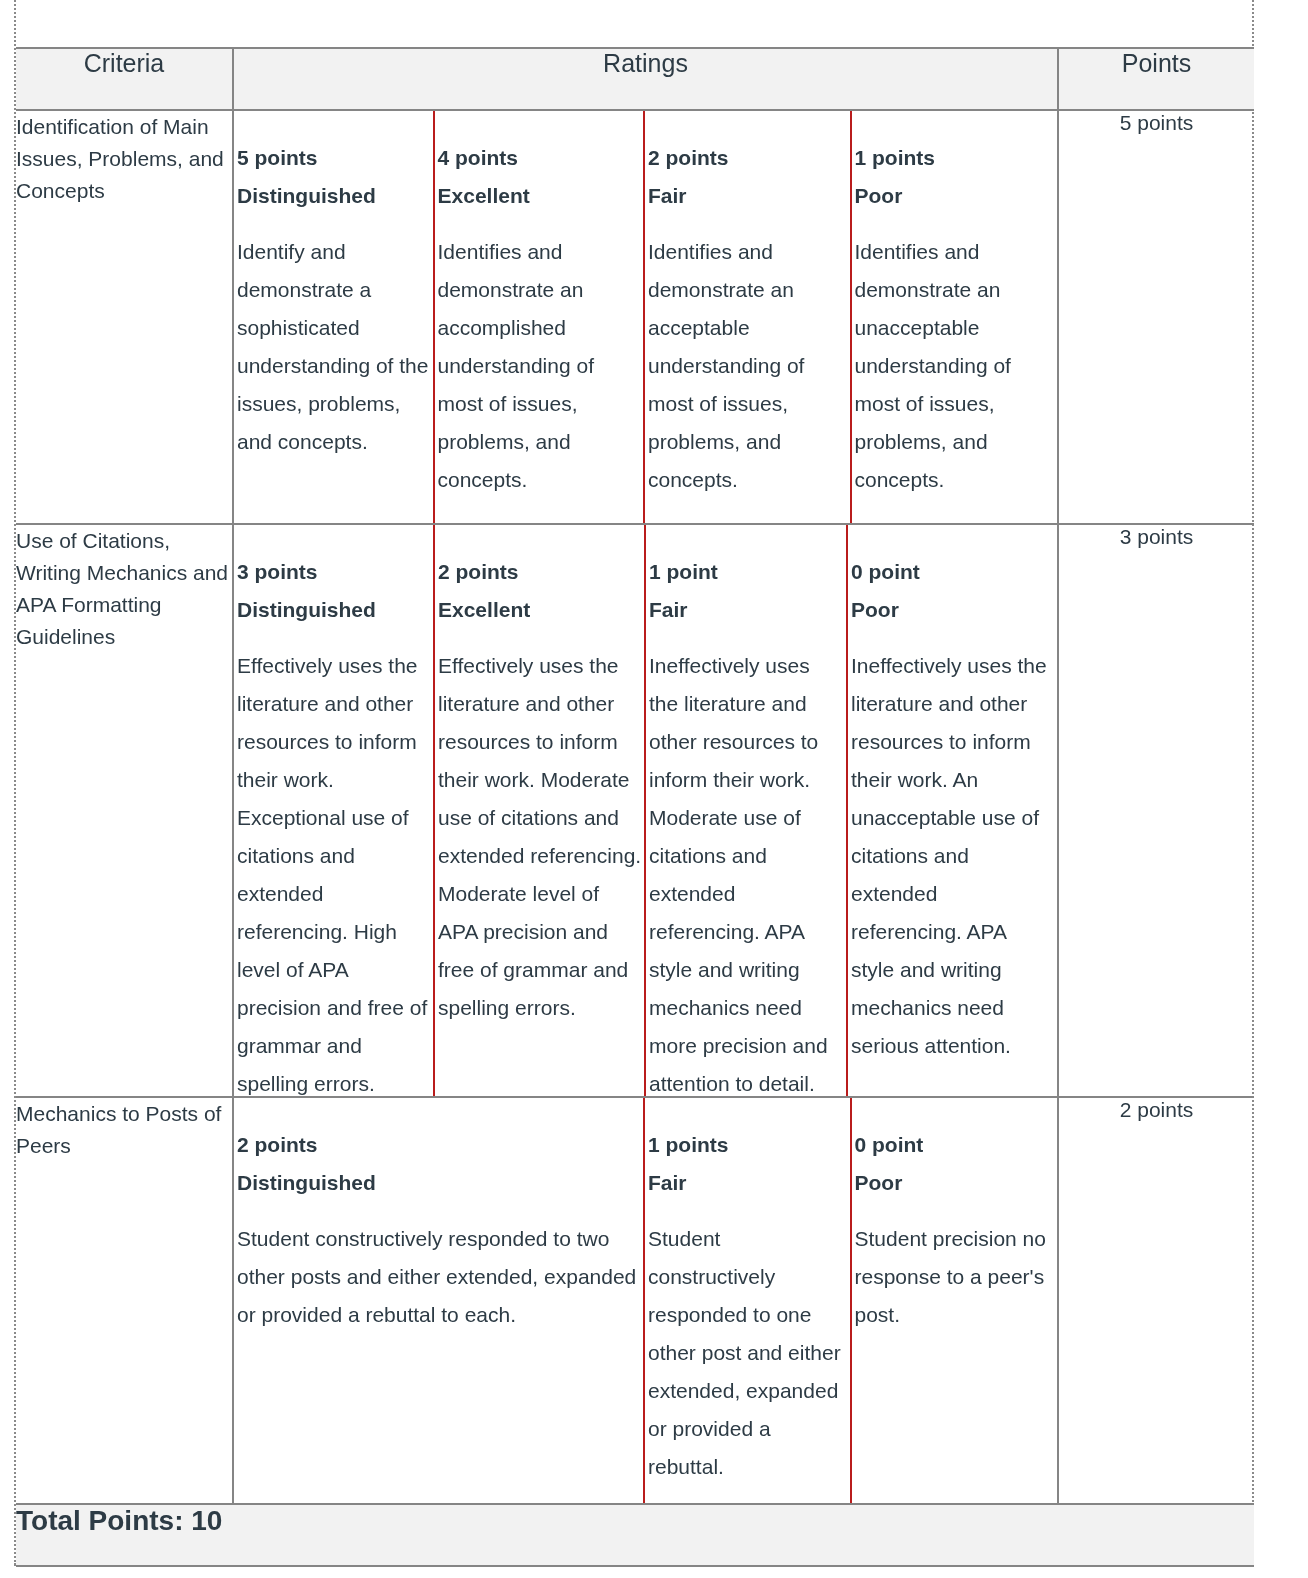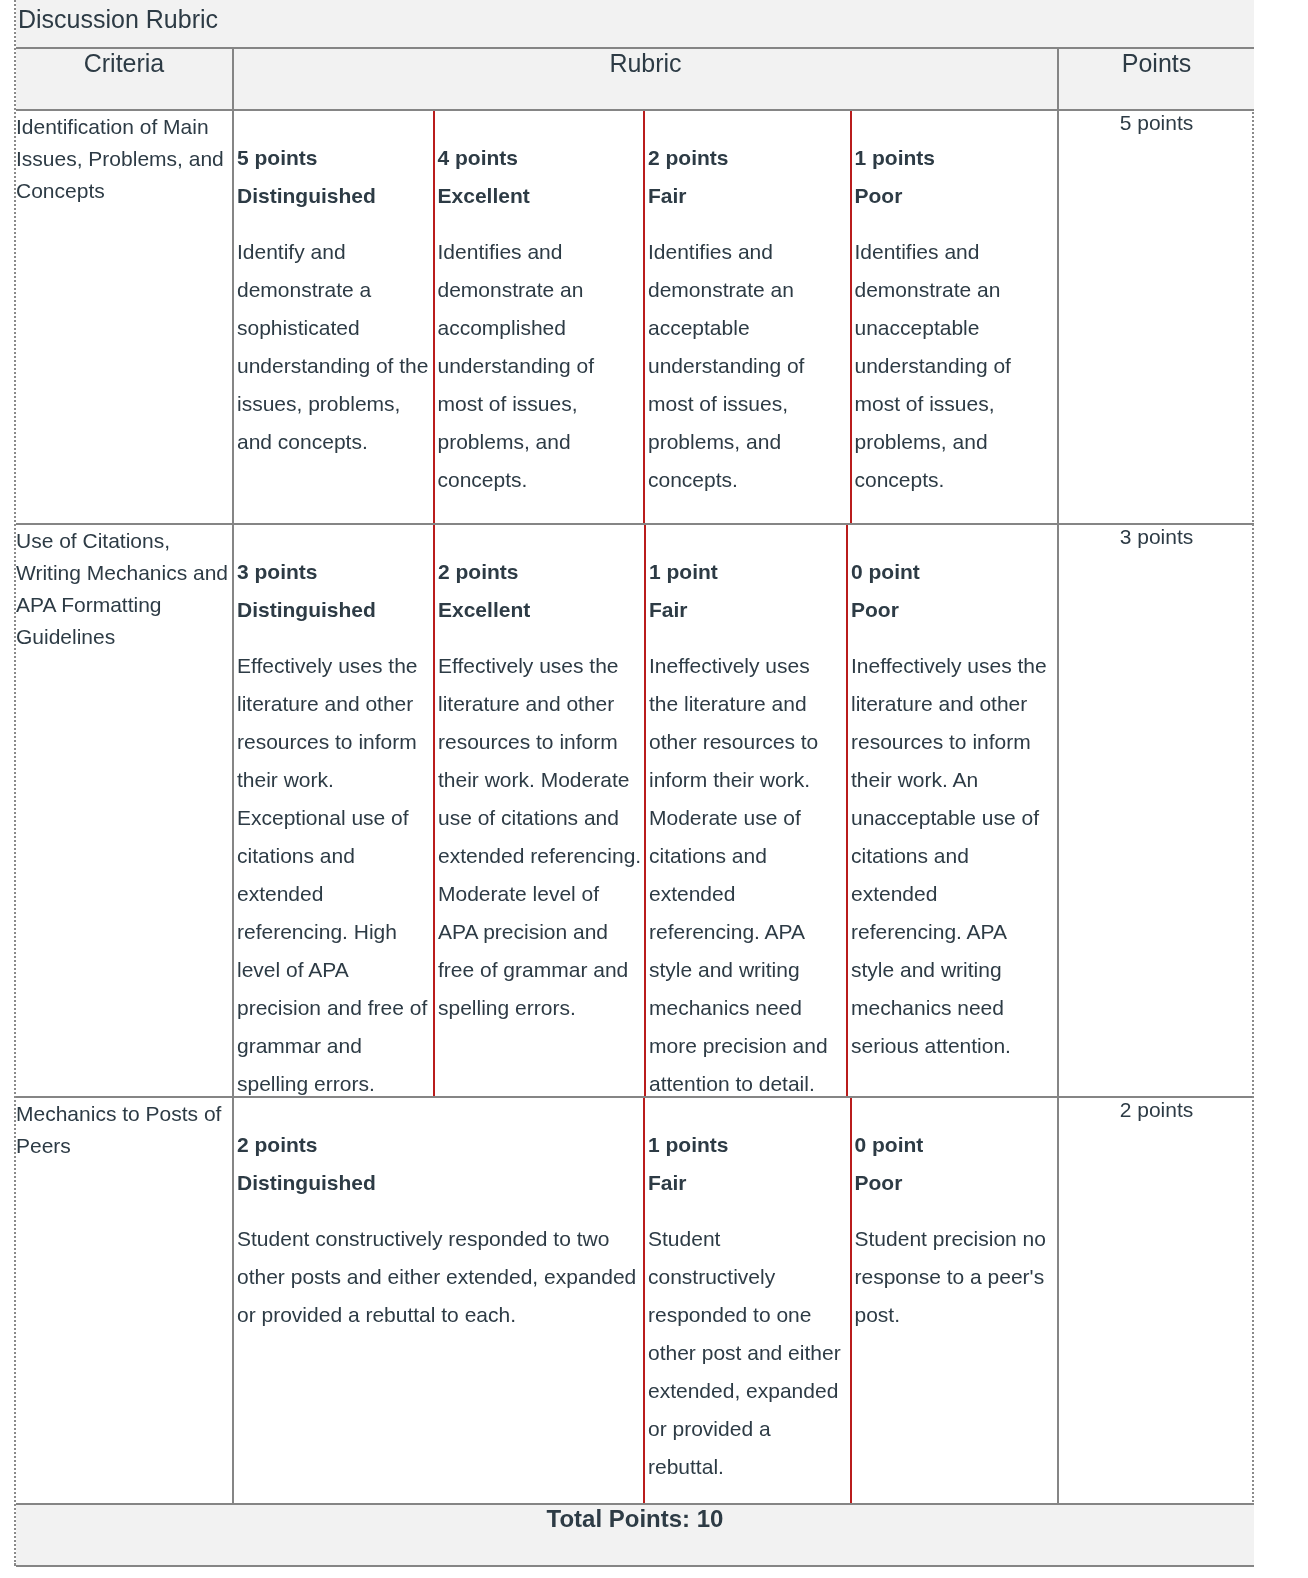--- a/index.html
+++ b/index.html
@@ -25,39 +25,38 @@
   }
   td.criteria { vertical-align: middle; font-size: 21px; line-height: 32px; padding-left: 3px; }
   td.points { vertical-align: middle; text-align: center; font-size: 21px; }
   td.ratings-cell { padding: 0; }
   .ratings { display: flex; width: 100%; }
   .rating { box-sizing: border-box; border-left: 2px solid #b91c1c; padding: 28px 2px 10px 3px; font-size: 21px; line-height: 38px; }
   .rating:first-child { border-left: none; }
   .rating .pts, .rating .lvl { font-weight: bold; display: block; }
   .rating .desc { display: block; margin-top: 18px; }
   tfoot td {
-    background: #f2f2f2; height: 60px; text-align: center; font-size: 24px; font-weight: bold;
+    background: #f2f2f2; height: 60px; text-align: left; font-size: 28px; font-weight: bold;
     border-top: 3px solid #858585; border-bottom: none; padding-right: 4px; vertical-align: middle;
   }
 </style>
 </head>
 <body>
 
 <div class="rubric">
-  <div class="title-bar">Discussion Rubric</div>
   <table class="grid">
     <colgroup>
       <col style="width:217px">
         <col style="width:825px">
         <col style="width:196px">
     </colgroup>
     <thead>
       <tr>
         <th>Criteria</th>
-        <th>Rubric</th>
+        <th>Ratings</th>
         <th>Points</th>
       </tr>
     </thead>
     <tbody>
 
       <tr style="height:414px">
         <td class="criteria">Identification of Main Issues, Problems, and Concepts</td>
         <td class="ratings-cell">
           <div class="ratings" style="height:412px">
             <div class="rating" style="width:199px">

